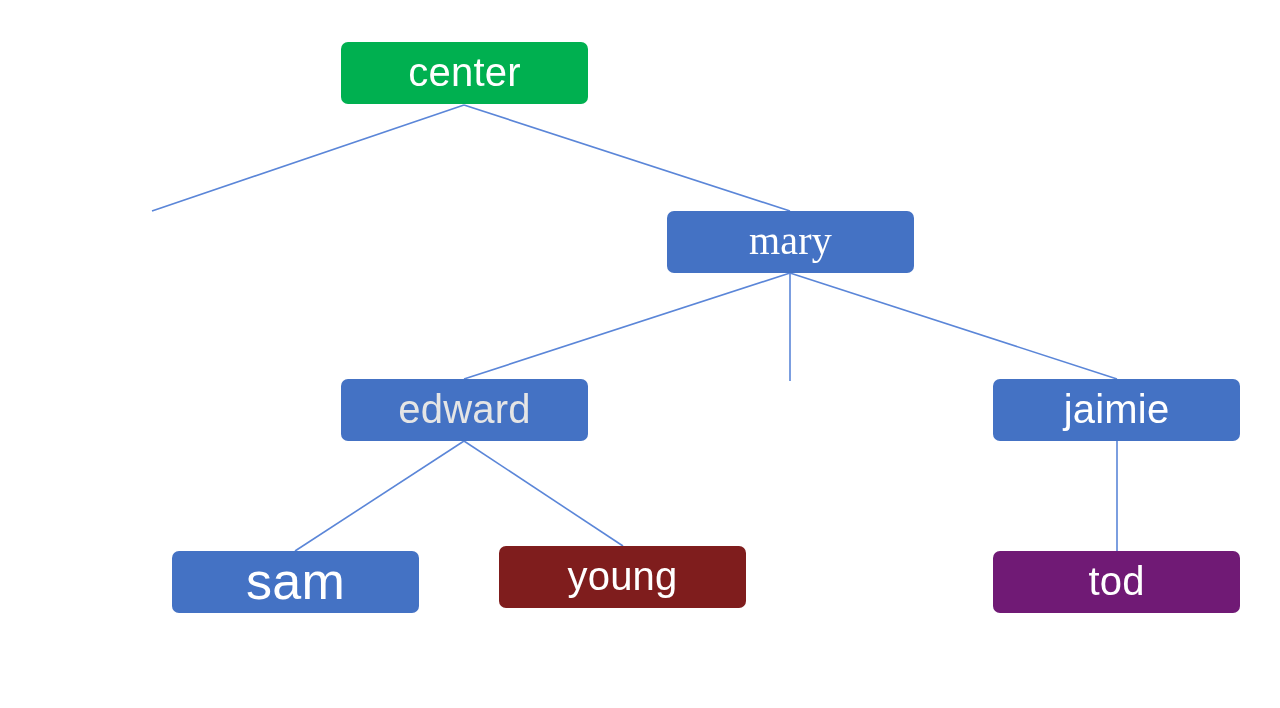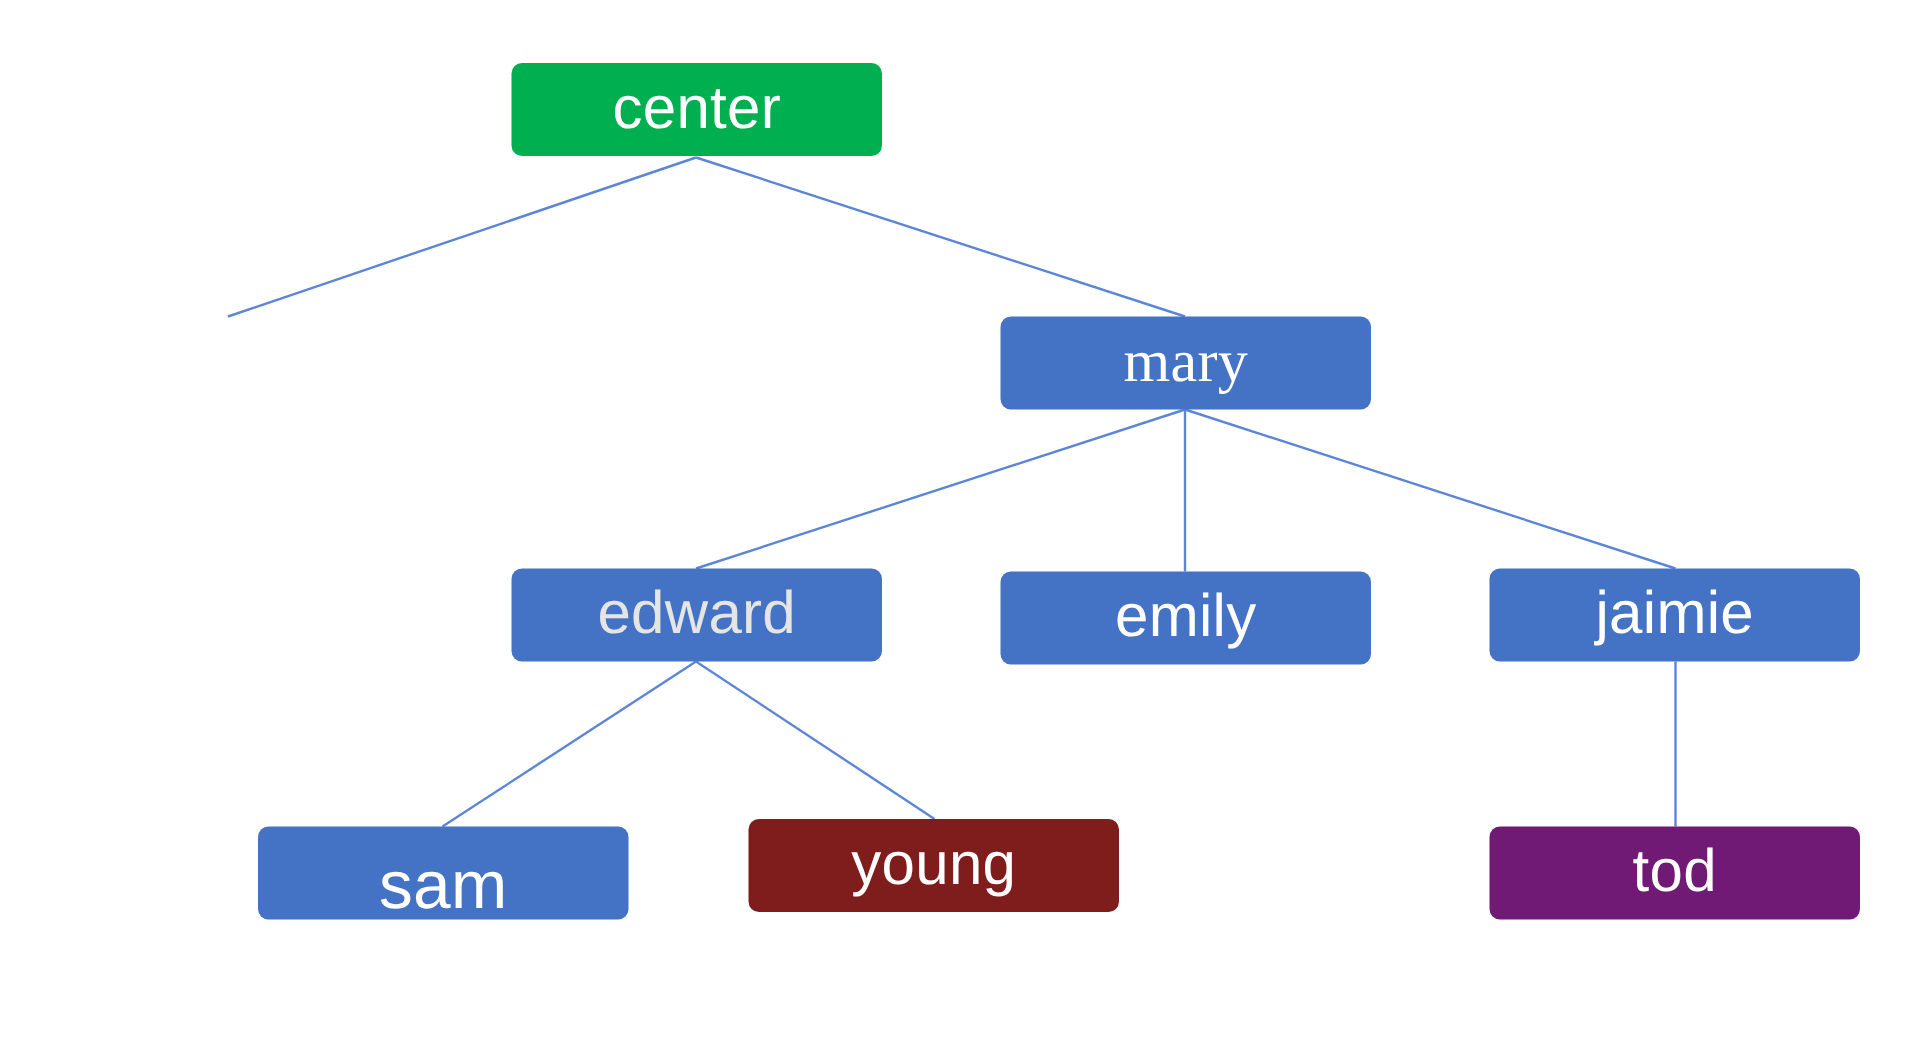--- a/index.html
+++ b/index.html
@@ -75,27 +75,24 @@
   <div id="node-layer">
       <div class="node" style="left: 341px; top: 42px; width: 247px; height: 62px; background: rgb(0, 176, 80); color: rgb(255, 255, 255); font-size: 40px;">
         <span class="node-label">center</span>
       </div>
       <div class="node" style="left: 667px; top: 211px; width: 247px; height: 62px; background: rgb(68, 114, 196); color: rgb(255, 255, 255); font-size: 40px; font-family: Liberation Serif, serif;">
         <span class="node-label">mary</span>
       </div>
       <div class="node" style="left: 341px; top: 379px; width: 247px; height: 62px; background: rgb(68, 114, 196); color: #e5e5e5; font-size: 40px;">
         <span class="node-label">edward</span>
       </div>
-      <div class="node" style="left: 667px; top: 381px; width: 247px; height: 62px; background: rgb(68, 114, 196); color: rgb(255, 255, 255); font-size: 40px;">
-        <span class="node-label">emily</span>
-      </div>
       <div class="node" style="left: 993px; top: 379px; width: 247px; height: 62px; background: rgb(68, 114, 196); color: rgb(255, 255, 255); font-size: 40px;">
         <span class="node-label">jaimie</span>
       </div>
-      <div class="node" style="left: 172px; top: 551px; width: 247px; height: 62px; background: rgb(68, 114, 196); color: rgb(255, 255, 255); font-size: 45px; align-items: flex-end;">
+      <div class="node" style="left: 172px; top: 551px; width: 247px; height: 62px; background: rgb(68, 114, 196); color: rgb(255, 255, 255); font-size: 52px;">
         <span class="node-label">sam</span>
       </div>
       <div class="node" style="left: 499px; top: 546px; width: 247px; height: 62px; background: #7f1d1d; color: rgb(255, 255, 255); font-size: 40px;">
         <span class="node-label">young</span>
       </div>
       <div class="node" style="left: 993px; top: 551px; width: 247px; height: 62px; background: #701a75; color: rgb(255, 255, 255); font-size: 40px;">
         <span class="node-label">tod</span>
       </div>
     </div>
 

